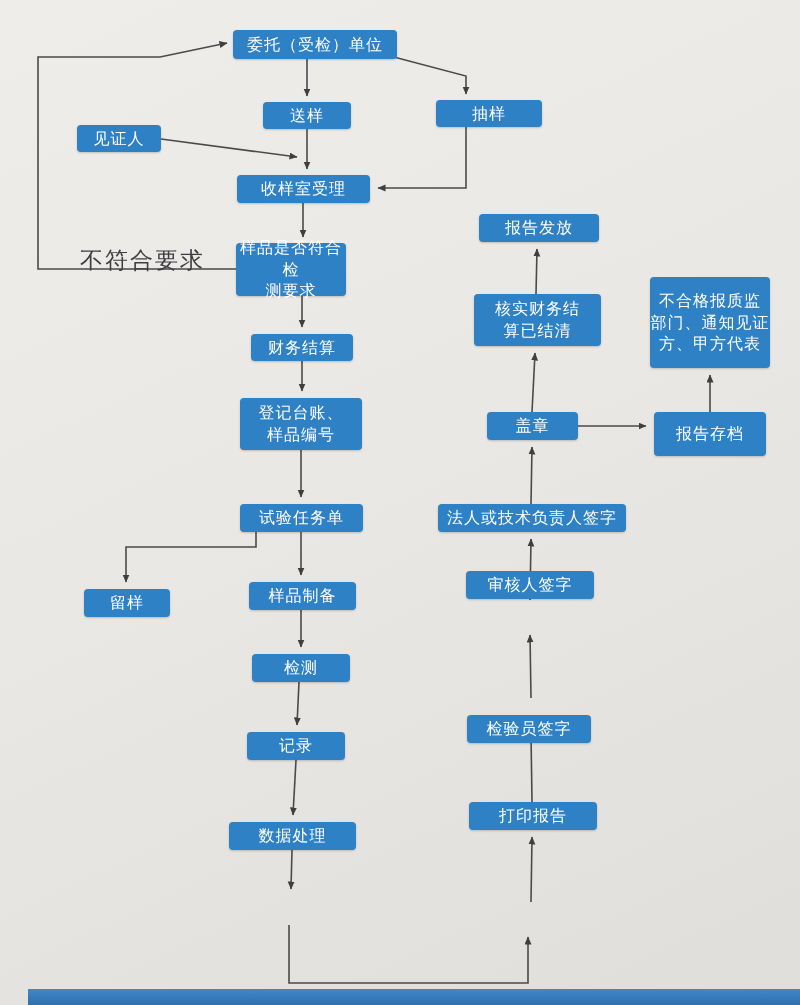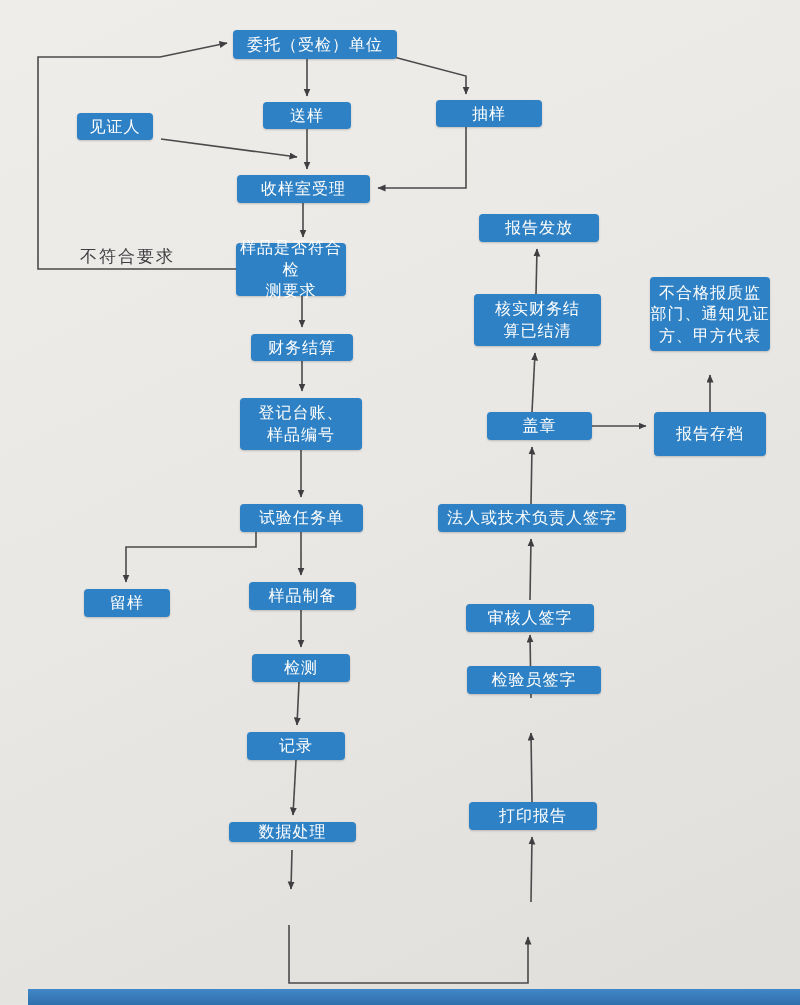--- a/index.html
+++ b/index.html
@@ -19,21 +19,21 @@
     display:flex; align-items:center; justify-content:center;
     text-align:center;
     border-radius:4px;
     font-size:16px; line-height:1.35;
     white-space:pre-line;
     letter-spacing:1px;
     box-shadow:0 1px 2px rgba(60,60,60,0.25);
   }
   .floating-label {
     position:absolute; z-index:2;
-    color:#3e3e42; font-size:17px; letter-spacing:2px;
+    color:#3e3e42; font-size:23px; letter-spacing:2px;
   }
   .bottom-strip {
     position:absolute; z-index:3;
     left:28px; top:989px; width:772px; height:16px;
     background:linear-gradient(180deg,#4187c7,#2f6fae);
   }
 </style>
 </head>
 <body>
 
@@ -69,44 +69,44 @@
     <polyline points="531,504 532,447" marker-end="url(#arr)"></polyline>
     <polyline points="532,412 535,353" marker-end="url(#arr)"></polyline>
     <polyline points="536,294 537,249" marker-end="url(#arr)"></polyline>
     <polyline points="578,426 646,426" marker-end="url(#arr)"></polyline>
     <polyline points="710,412 710,375" marker-end="url(#arr)"></polyline>
   </svg>
 
   <div class="node" style="left:233px;top:30px;width:164px;height:29px">委托（受检）单位</div>
   <div class="node" style="left:263px;top:102px;width:88px;height:27px">送样</div>
   <div class="node" style="left:436px;top:100px;width:106px;height:27px">抽样</div>
-  <div class="node" style="left:77px;top:113px;width:76px;height:27px">见证人</div>
+  <div class="node" style="left:77px;top:125px;width:84px;height:27px">见证人</div>
   <div class="node" style="left:237px;top:175px;width:133px;height:28px">收样室受理</div>
   <div class="node" style="left:236px;top:243px;width:110px;height:53px">样品是否符合检
 测要求</div>
   <div class="node" style="left:251px;top:334px;width:102px;height:27px">财务结算</div>
   <div class="node" style="left:240px;top:398px;width:122px;height:52px">登记台账、
 样品编号</div>
   <div class="node" style="left:240px;top:504px;width:123px;height:28px">试验任务单</div>
   <div class="node" style="left:84px;top:589px;width:86px;height:28px">留样</div>
   <div class="node" style="left:249px;top:582px;width:107px;height:28px">样品制备</div>
   <div class="node" style="left:252px;top:654px;width:98px;height:28px">检测</div>
   <div class="node" style="left:247px;top:732px;width:98px;height:28px">记录</div>
-  <div class="node" style="left:229px;top:822px;width:127px;height:20px">数据处理</div>
+  <div class="node" style="left:229px;top:822px;width:127px;height:28px">数据处理</div>
 
   <div class="node" style="left:469px;top:802px;width:128px;height:28px">打印报告</div>
-  <div class="node" style="left:467px;top:666px;width:134px;height:28px">检验员签字</div>
-  <div class="node" style="left:466px;top:604px;width:128px;height:28px">审核人签字</div>
+  <div class="node" style="left:467px;top:715px;width:124px;height:28px">检验员签字</div>
+  <div class="node" style="left:466px;top:571px;width:128px;height:28px">审核人签字</div>
   <div class="node" style="left:438px;top:504px;width:188px;height:28px">法人或技术负责人签字</div>
-  <div class="node" style="left:487px;top:412px;width:105px;height:28px">盖章</div>
+  <div class="node" style="left:487px;top:412px;width:91px;height:28px">盖章</div>
   <div class="node" style="left:474px;top:294px;width:127px;height:52px">核实财务结
 算已结清</div>
   <div class="node" style="left:479px;top:214px;width:120px;height:28px">报告发放</div>
 
   <div class="node" style="left:654px;top:412px;width:112px;height:44px">报告存档</div>
-  <div class="node" style="left:650px;top:277px;width:120px;height:74px">不合格报质监
+  <div class="node" style="left:650px;top:277px;width:120px;height:91px">不合格报质监
 部门、通知见证
 方、甲方代表</div>
 
   <div class="floating-label" style="left:80px;top:245px">不符合要求</div>
 
   <div class="bottom-strip"></div>
 </div>
 
 </body></html>

